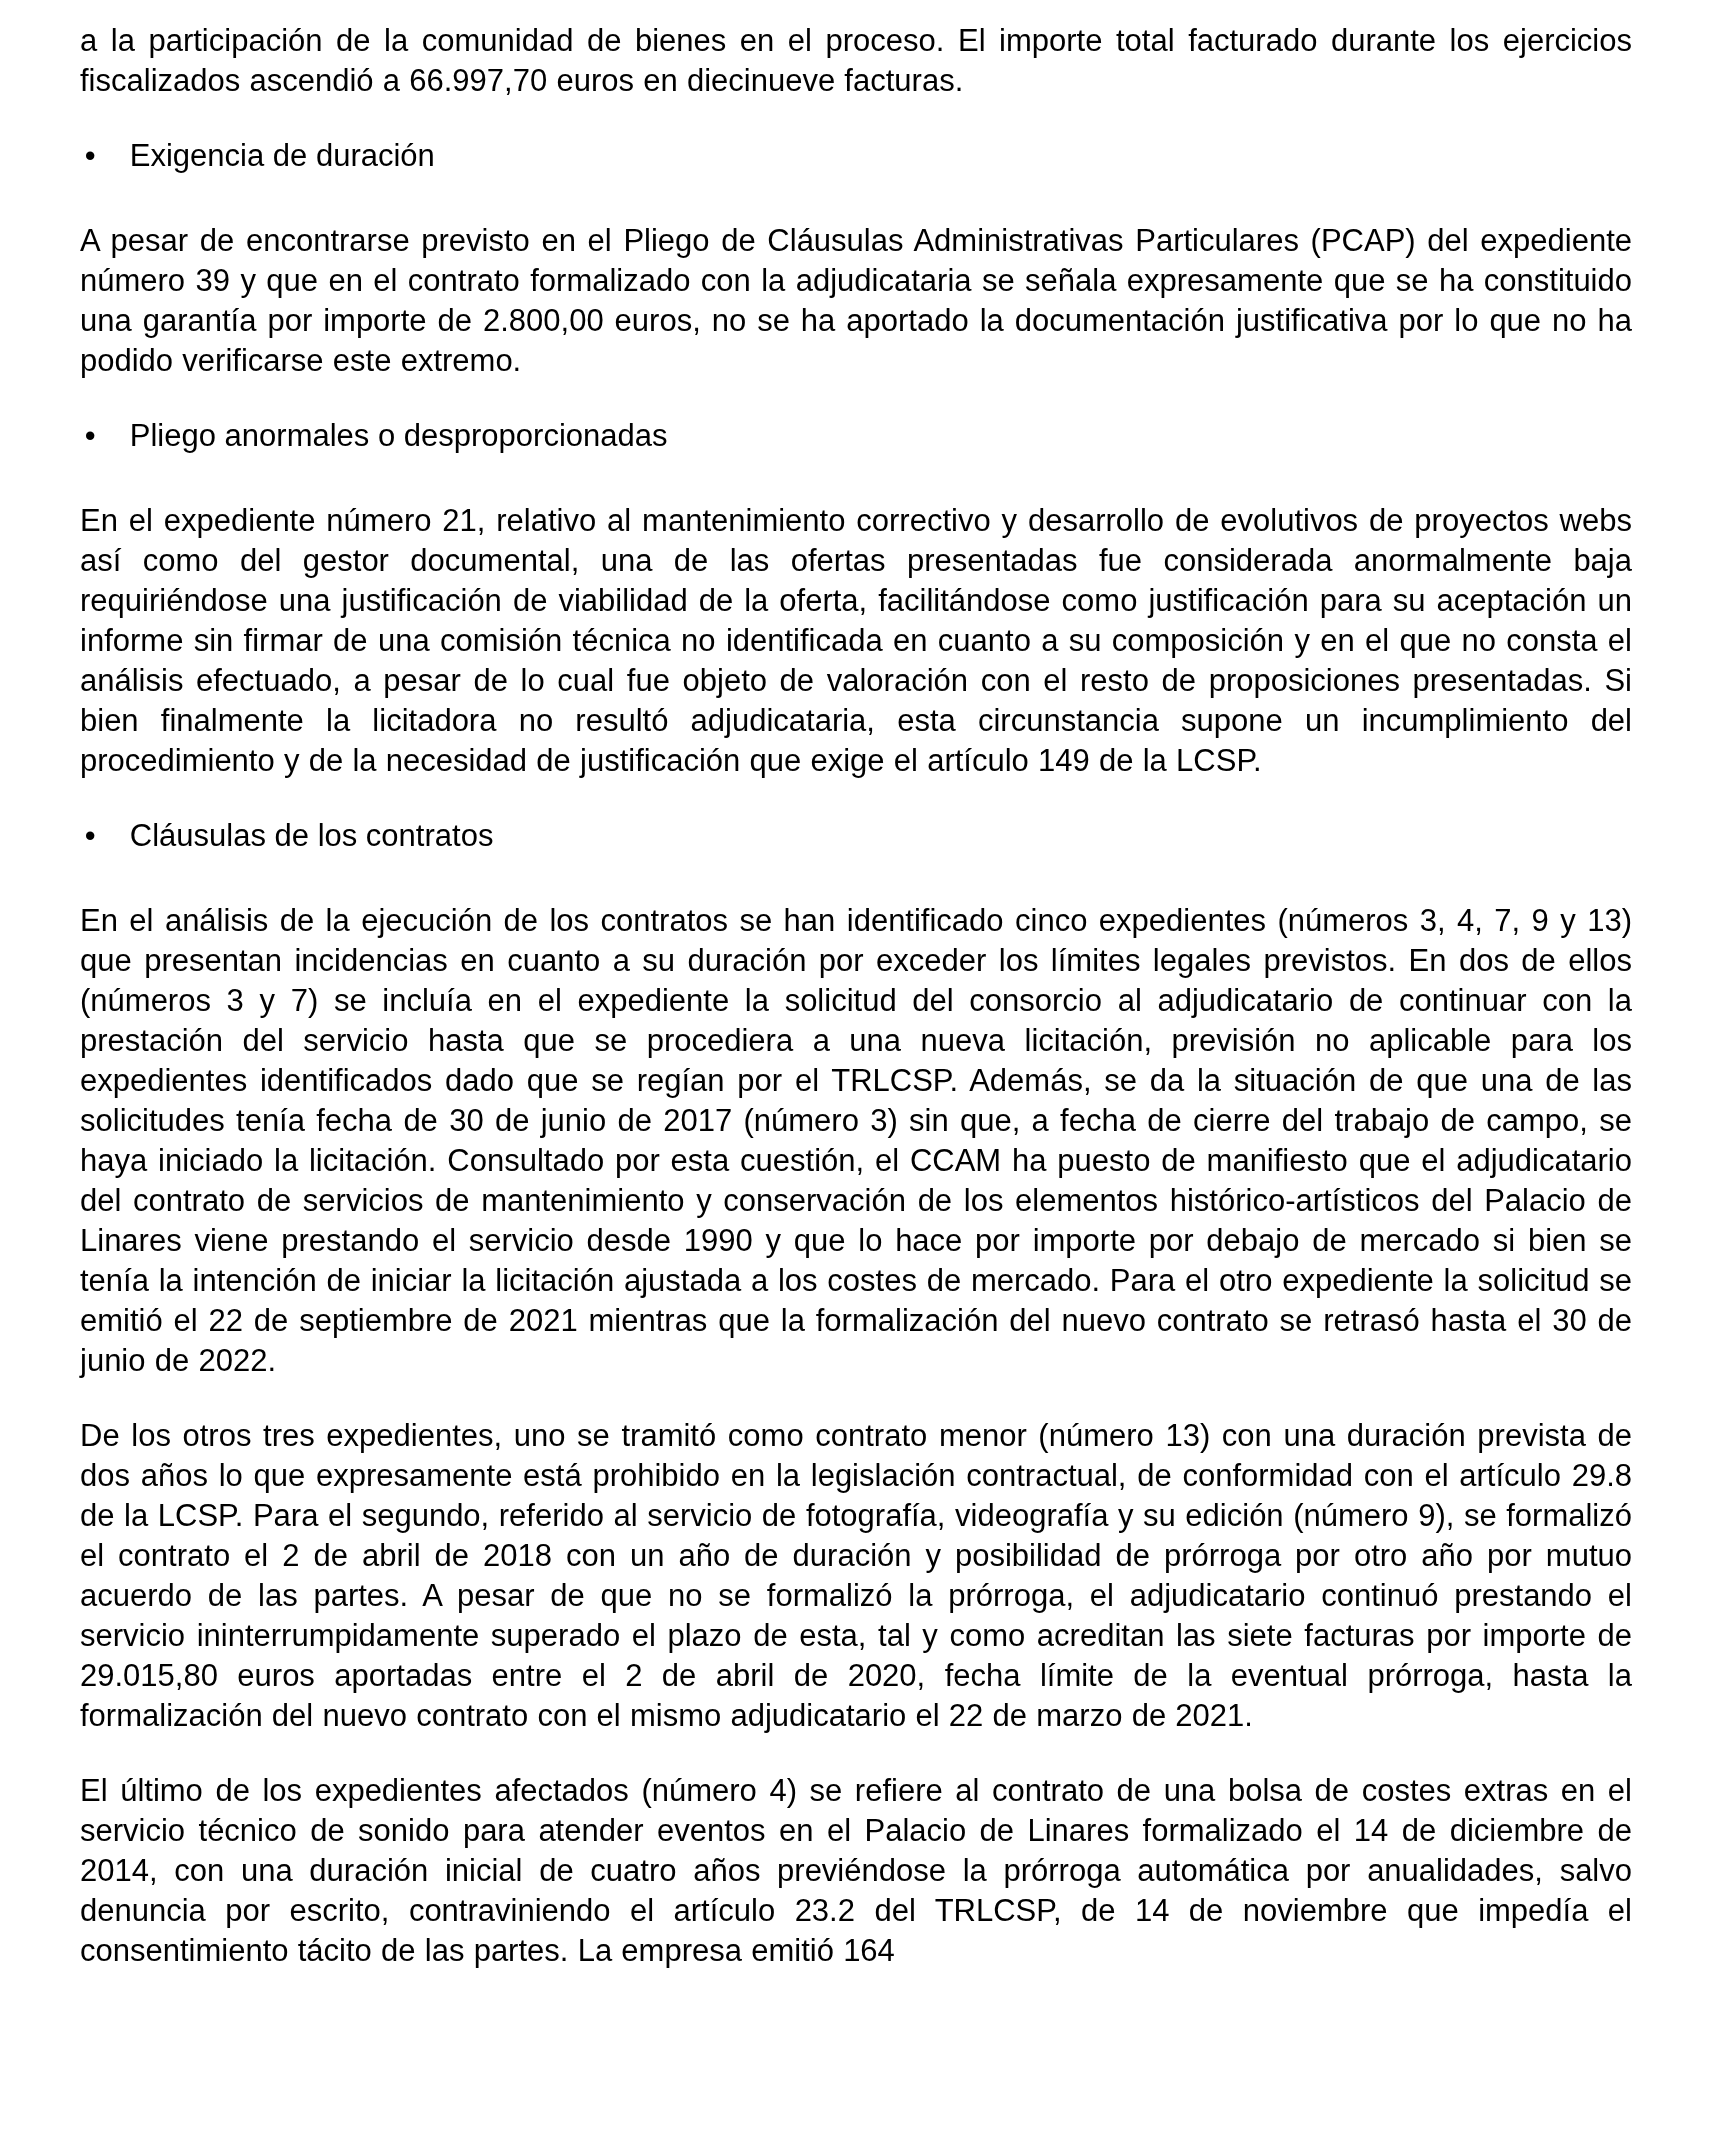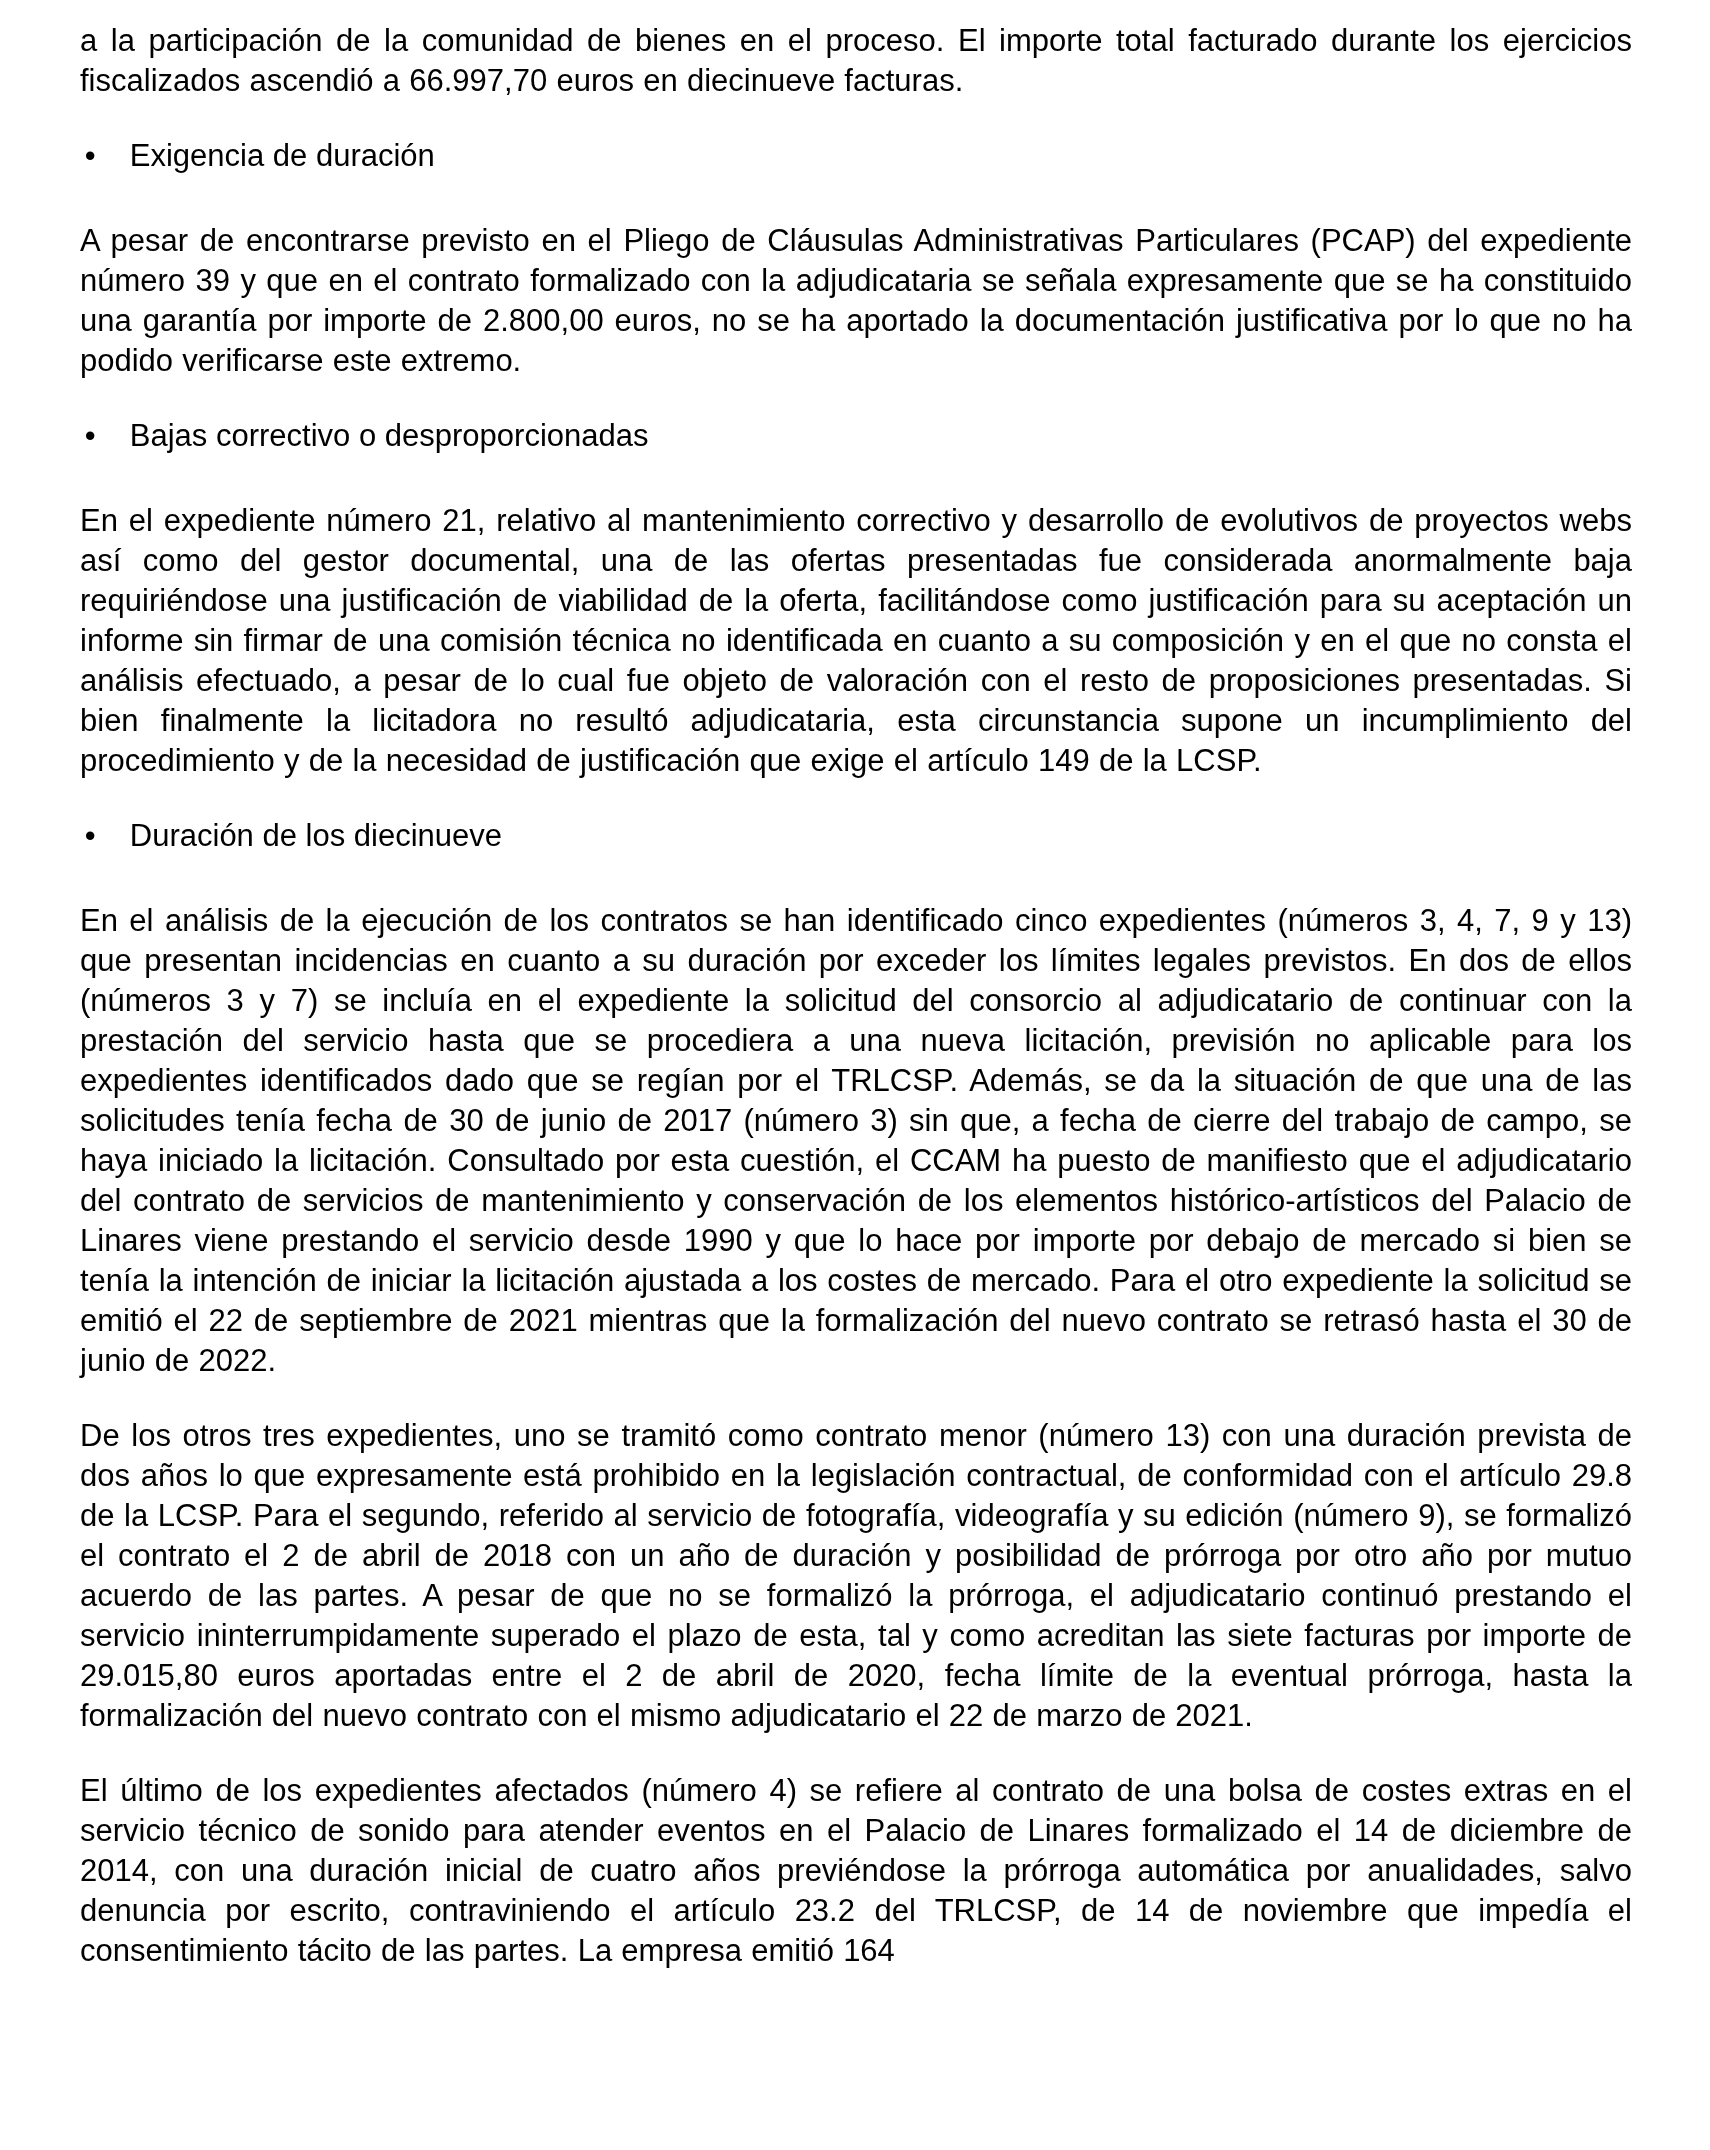--- a/index.html
+++ b/index.html
@@ -47,28 +47,28 @@
 
   <div class="bullet">
     <span class="dot">•</span>
     <span>Exigencia de duración</span>
   </div>
 
   <p class="para">A pesar de encontrarse previsto en el Pliego de Cláusulas Administrativas Particulares (PCAP) del expediente número 39 y que en el contrato formalizado con la adjudicataria se señala expresamente que se ha constituido una garantía por importe de 2.800,00 euros, no se ha aportado la documentación justificativa por lo que no ha podido verificarse este extremo.</p>
 
   <div class="bullet">
     <span class="dot">•</span>
-    <span>Bajas correctivo o desproporcionadas</span>
+    <span>Pliego anormales o desproporcionadas</span>
   </div>
 
   <p class="para">En el expediente número 21, relativo al mantenimiento correctivo y desarrollo de evolutivos de proyectos webs así como del gestor documental, una de las ofertas presentadas fue considerada anormalmente baja requiriéndose una justificación de viabilidad de la oferta, facilitándose como justificación para su aceptación un informe sin firmar de una comisión técnica no identificada en cuanto a su composición y en el que no consta el análisis efectuado, a pesar de lo cual fue objeto de valoración con el resto de proposiciones presentadas. Si bien finalmente la licitadora no resultó adjudicataria, esta circunstancia supone un incumplimiento del procedimiento y de la necesidad de justificación que exige el artículo 149 de la LCSP.</p>
 
   <div class="bullet">
     <span class="dot">•</span>
-    <span>Duración de los diecinueve</span>
+    <span>Cláusulas de los contratos</span>
   </div>
 
   <p class="para">En el análisis de la ejecución de los contratos se han identificado cinco expedientes (números 3, 4, 7, 9 y 13) que presentan incidencias en cuanto a su duración por exceder los límites legales previstos. En dos de ellos (números 3 y 7) se incluía en el expediente la solicitud del consorcio al adjudicatario de continuar con la prestación del servicio hasta que se procediera a una nueva licitación, previsión no aplicable para los expedientes identificados dado que se regían por el TRLCSP. Además, se da la situación de que una de las solicitudes tenía fecha de 30 de junio de 2017 (número 3) sin que, a fecha de cierre del trabajo de campo, se haya iniciado la licitación. Consultado por esta cuestión, el CCAM ha puesto de manifiesto que el adjudicatario del contrato de servicios de mantenimiento y conservación de los elementos histórico-artísticos del Palacio de Linares viene prestando el servicio desde 1990 y que lo hace por importe por debajo de mercado si bien se tenía la intención de iniciar la licitación ajustada a los costes de mercado. Para el otro expediente la solicitud se emitió el 22 de septiembre de 2021 mientras que la formalización del nuevo contrato se retrasó hasta el 30 de junio de 2022.</p>
 
   <p class="para">De los otros tres expedientes, uno se tramitó como contrato menor (número 13) con una duración prevista de dos años lo que expresamente está prohibido en la legislación contractual, de conformidad con el artículo 29.8 de la LCSP. Para el segundo, referido al servicio de fotografía, videografía y su edición (número 9), se formalizó el contrato el 2 de abril de 2018 con un año de duración y posibilidad de prórroga por otro año por mutuo acuerdo de las partes. A pesar de que no se formalizó la prórroga, el adjudicatario continuó prestando el servicio ininterrumpidamente superado el plazo de esta, tal y como acreditan las siete facturas por importe de 29.015,80 euros aportadas entre el 2 de abril de 2020, fecha límite de la eventual prórroga, hasta la formalización del nuevo contrato con el mismo adjudicatario el 22 de marzo de 2021.</p>
 
   <p class="para">El último de los expedientes afectados (número 4) se refiere al contrato de una bolsa de costes extras en el servicio técnico de sonido para atender eventos en el Palacio de Linares formalizado el 14 de diciembre de 2014, con una duración inicial de cuatro años previéndose la prórroga automática por anualidades, salvo denuncia por escrito, contraviniendo el artículo 23.2 del TRLCSP, de 14 de noviembre que impedía el consentimiento tácito de las partes. La empresa emitió 164</p>
 
 </div>
 

